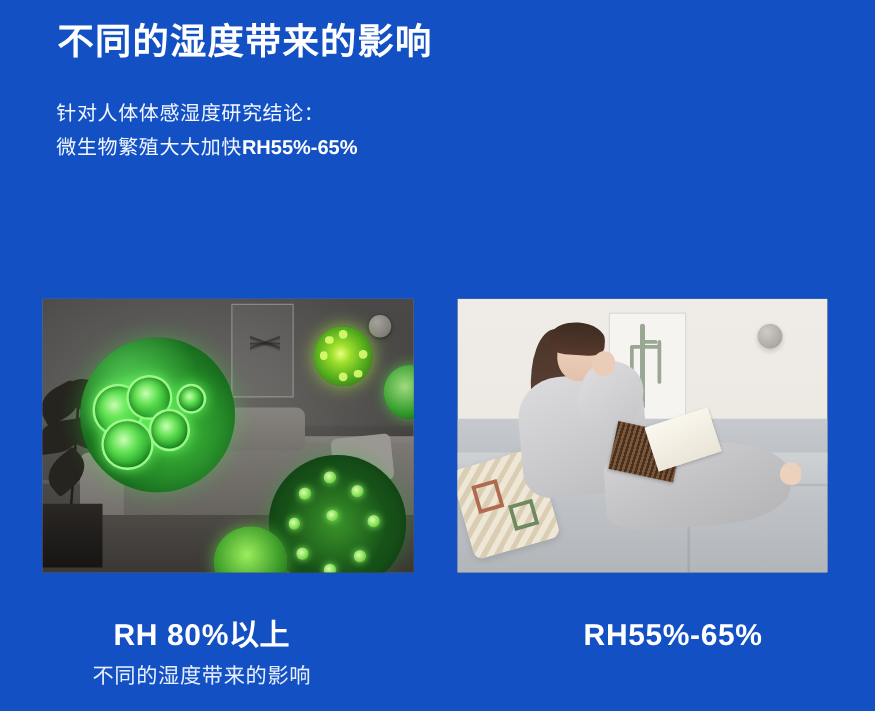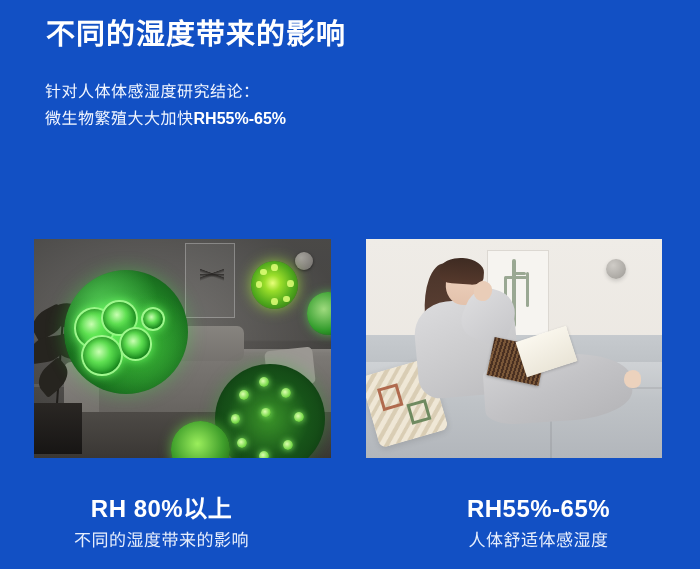--- a/index.html
+++ b/index.html
@@ -448,17 +448,16 @@
     </div>
   </div>
 
   <div class="caption-row">
     <div class="caption-col left-col">
       <div class="cap-main">RH 80%以上</div>
       <div class="cap-sub">不同的湿度带来的影响</div>
     </div>
     <div class="caption-col right-col">
       <div class="cap-main">RH55%-65%</div>
-      <div class="cap-sub">人体舒适体感湿度</div>
     </div>
   </div>
 
 </div>
 
 </body></html>

